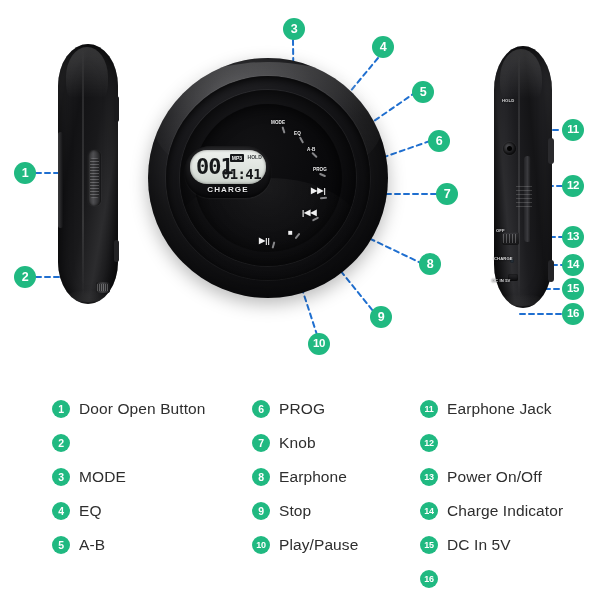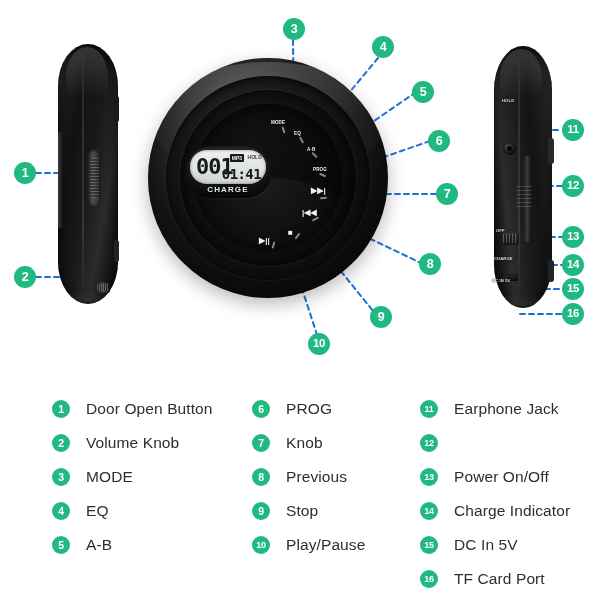--- a/index.html
+++ b/index.html
@@ -472,21 +472,21 @@
     font-weight: 700;
     display: flex;
     align-items: center;
     justify-content: center;
     line-height: 1;
     letter-spacing: -0.3px;
     box-sizing: border-box;
   }
   .legend-badge.two-digit { font-size: 9px; }
   .legend-label {
-    margin-left: 16px;
+    margin-left: 9px;
     font-size: 15.5px;
     color: #2e2e2e;
     white-space: nowrap;
     letter-spacing: 0.1px;
   }
 </style>
 </head>
 <body>
 
 <svg class="leaders" viewBox="0 0 600 600" width="600" height="600">
@@ -606,21 +606,20 @@
 
 <div id="legend">
 
   <div class="legend-col" id="legend-col-1">
     <div class="legend-item">
       <div class="legend-badge">1</div>
       <div class="legend-label">Door Open Button</div>
     </div>
     <div class="legend-item">
       <div class="legend-badge">2</div>
-      <div class="legend-label">Volume Knob</div>
     </div>
     <div class="legend-item">
       <div class="legend-badge">3</div>
       <div class="legend-label">MODE</div>
     </div>
     <div class="legend-item">
       <div class="legend-badge">4</div>
       <div class="legend-label">EQ</div>
     </div>
     <div class="legend-item">
@@ -633,21 +632,21 @@
     <div class="legend-item">
       <div class="legend-badge">6</div>
       <div class="legend-label">PROG</div>
     </div>
     <div class="legend-item">
       <div class="legend-badge">7</div>
       <div class="legend-label">Knob</div>
     </div>
     <div class="legend-item">
       <div class="legend-badge">8</div>
-      <div class="legend-label">Previous</div>
+      <div class="legend-label">Earphone</div>
     </div>
     <div class="legend-item">
       <div class="legend-badge">9</div>
       <div class="legend-label">Stop</div>
     </div>
     <div class="legend-item">
       <div class="legend-badge two-digit">10</div>
       <div class="legend-label">Play/Pause</div>
     </div>
   </div>
@@ -667,17 +666,16 @@
     <div class="legend-item">
       <div class="legend-badge two-digit">14</div>
       <div class="legend-label">Charge Indicator</div>
     </div>
     <div class="legend-item">
       <div class="legend-badge two-digit">15</div>
       <div class="legend-label">DC In 5V</div>
     </div>
     <div class="legend-item">
       <div class="legend-badge two-digit">16</div>
-      <div class="legend-label">TF Card Port</div>
     </div>
   </div>
 
 </div>
 
 </body></html>

